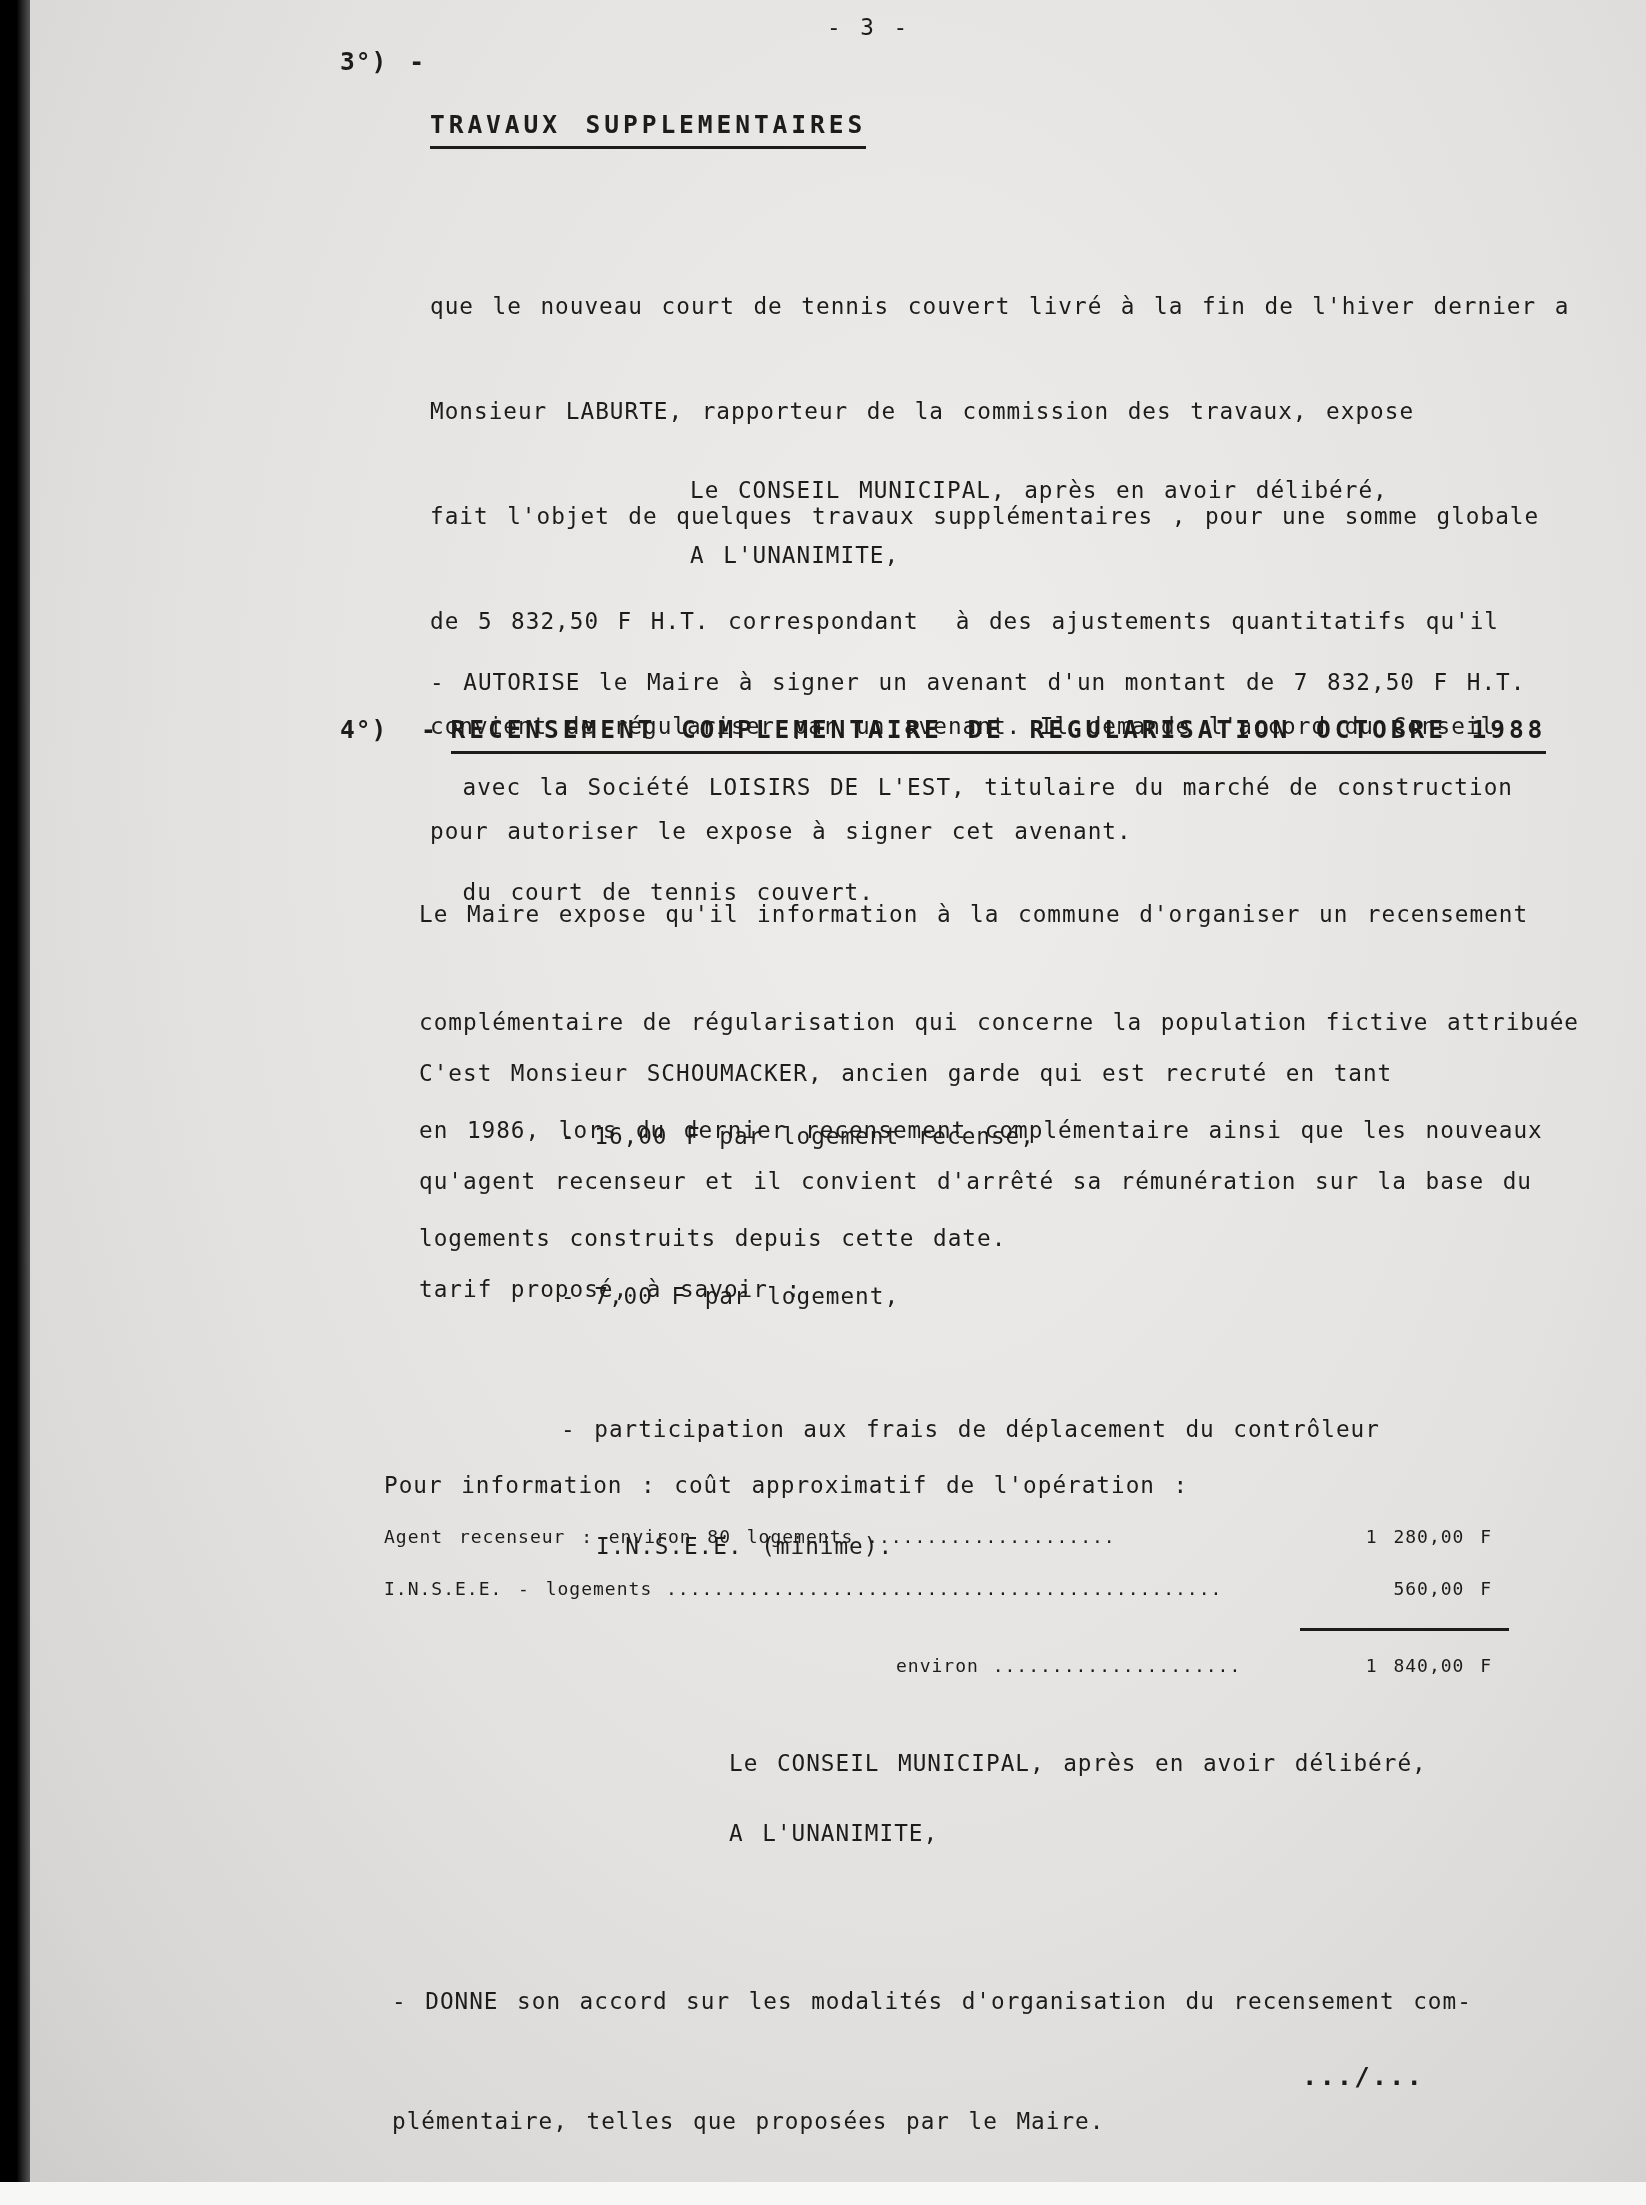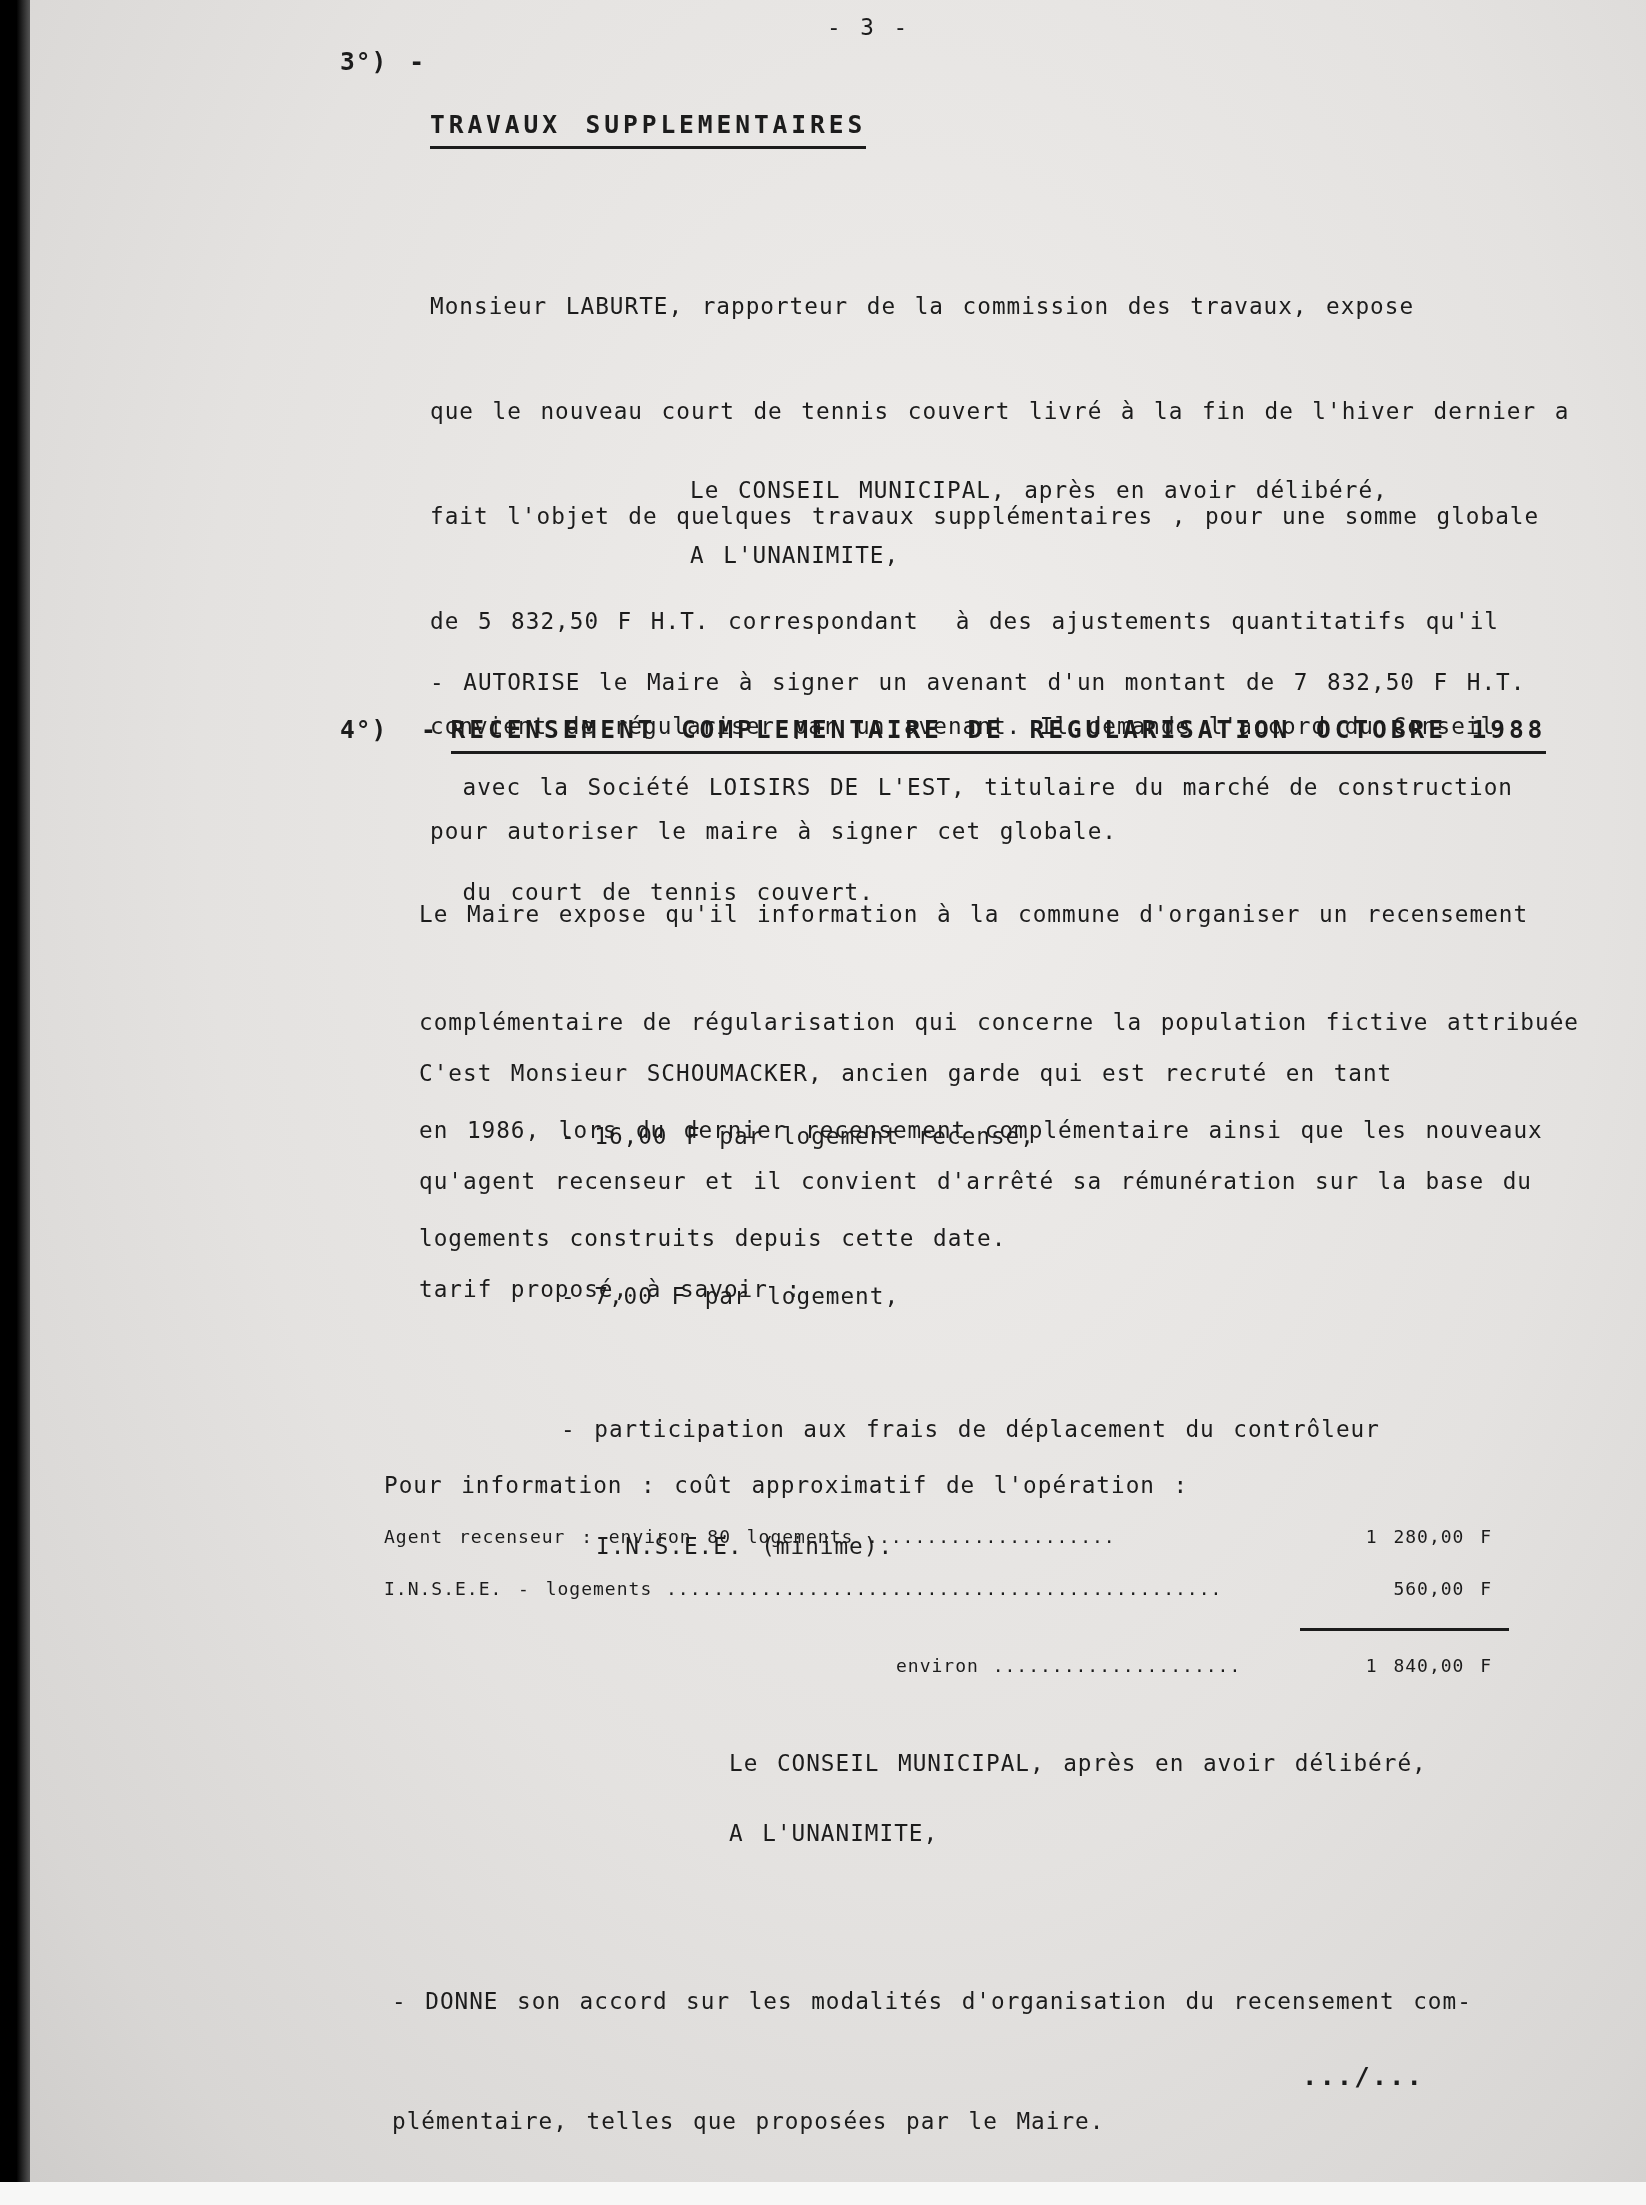--- a/index.html
+++ b/index.html
@@ -59,26 +59,26 @@
   <div class="abs body-text" style="left:827px;top:9.9px;">- 3 -</div>
 
   <div class="abs hrow" style="left:340px;top:47px;">
     <span class="heading" style="letter-spacing:1px;">3°) -</span>
   </div>
   <div class="abs" style="left:430px;top:110px;">
     <span class="heading u">TRAVAUX SUPPLEMENTAIRES</span>
   </div>
 
   <div class="abs body-text" style="left:430px;top:219px;">
+    <div>que le nouveau court de tennis couvert livré à la fin de l'hiver dernier a</div>
     <div>Monsieur LABURTE, rapporteur de la commission des travaux, expose</div>
-    <div>que le nouveau court de tennis couvert livré à la fin de l'hiver dernier a</div>
     <div>fait l'objet de quelques travaux supplémentaires , pour une somme globale</div>
     <div>de 5 832,50 F H.T. correspondant  à des ajustements quantitatifs qu'il</div>
     <div>convient de régulariser par un avenant. Il demande l'accord du Conseil</div>
-    <div>pour autoriser le maire à signer cet globale.</div>
+    <div>pour autoriser le expose à signer cet avenant.</div>
   </div>
 
   <div class="abs body-text" style="left:690px;top:473px;">Le CONSEIL MUNICIPAL, après en avoir délibéré,</div>
 
   <div class="abs body-text" style="left:690px;top:538px;">A L'UNANIMITE,</div>
 
   <div class="abs body-text hang" style="left:430px;top:595px;">
     <div>- AUTORISE le Maire à signer un avenant d'un montant de 7 832,50 F H.T.</div>
     <div>avec la Société LOISIRS DE L'EST, titulaire du marché de construction</div>
     <div>du court de tennis couvert.</div>

